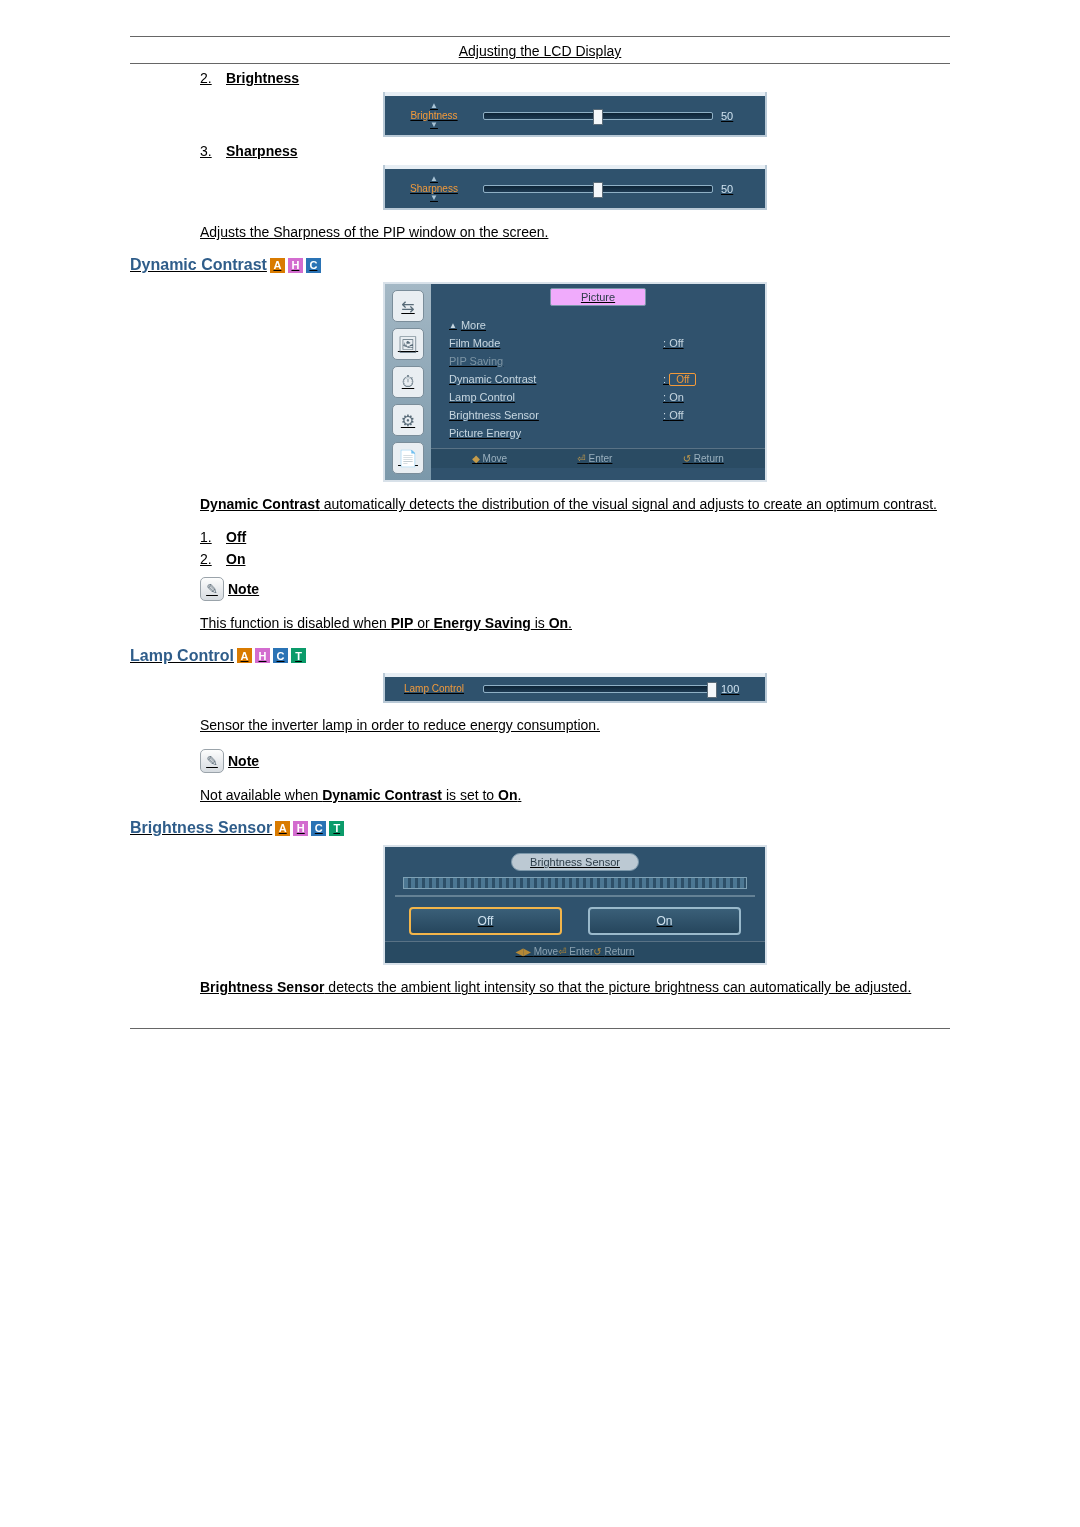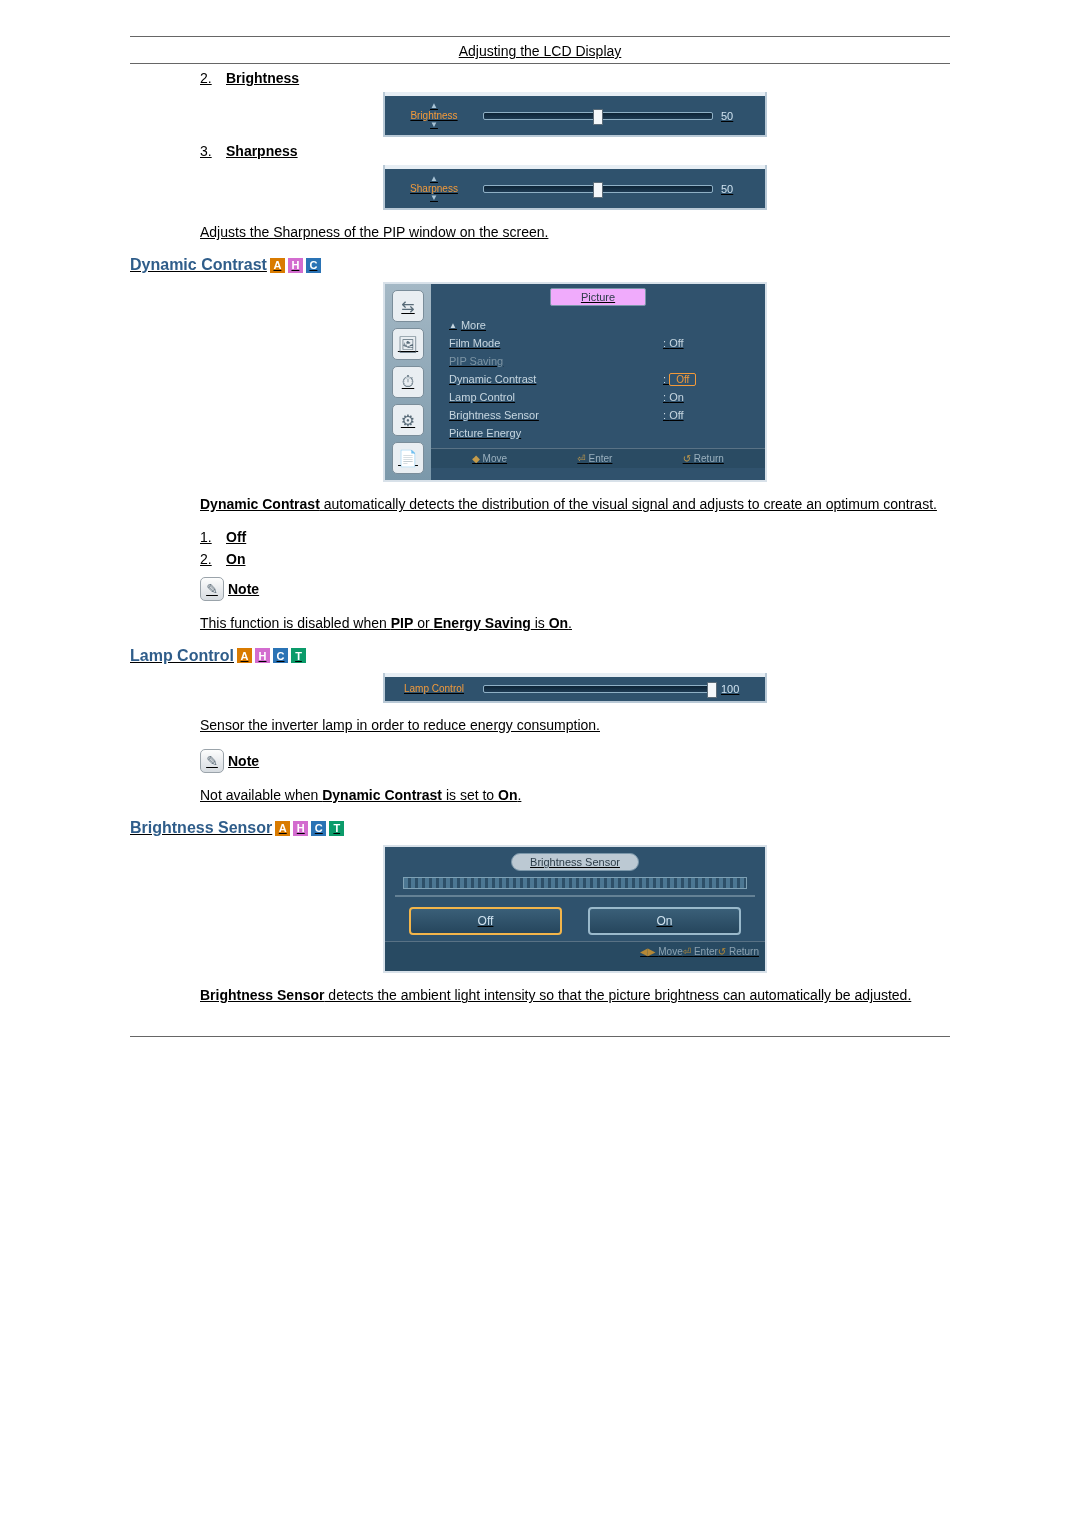--- a/index.html
+++ b/index.html
@@ -216,22 +216,22 @@
     border: 2px solid #9ab9cb;
     border-radius: 4px;
     color: #cfe2ef;
     font-size: 12px;
     text-align: center;
     padding: 5px 0;
   }
   .bs-btn.sel { border-color: #f3b54a; }
   .bs-foot {
     display: flex;
-    justify-content: flex-end;
-    padding: 4px 6px 14px;
+    justify-content: center;
+    padding: 4px 6px 6px;
     font-size: 10px;
     color: #8ba2b1;
     background: #284a62;
     border-top: 1px solid #597285;
   }
   .bs-foot .hint { color: #b48836; }
 
   .footer-hr { border-top: 1px solid #666; margin-top: 30px; }
 </style>
 </head>

